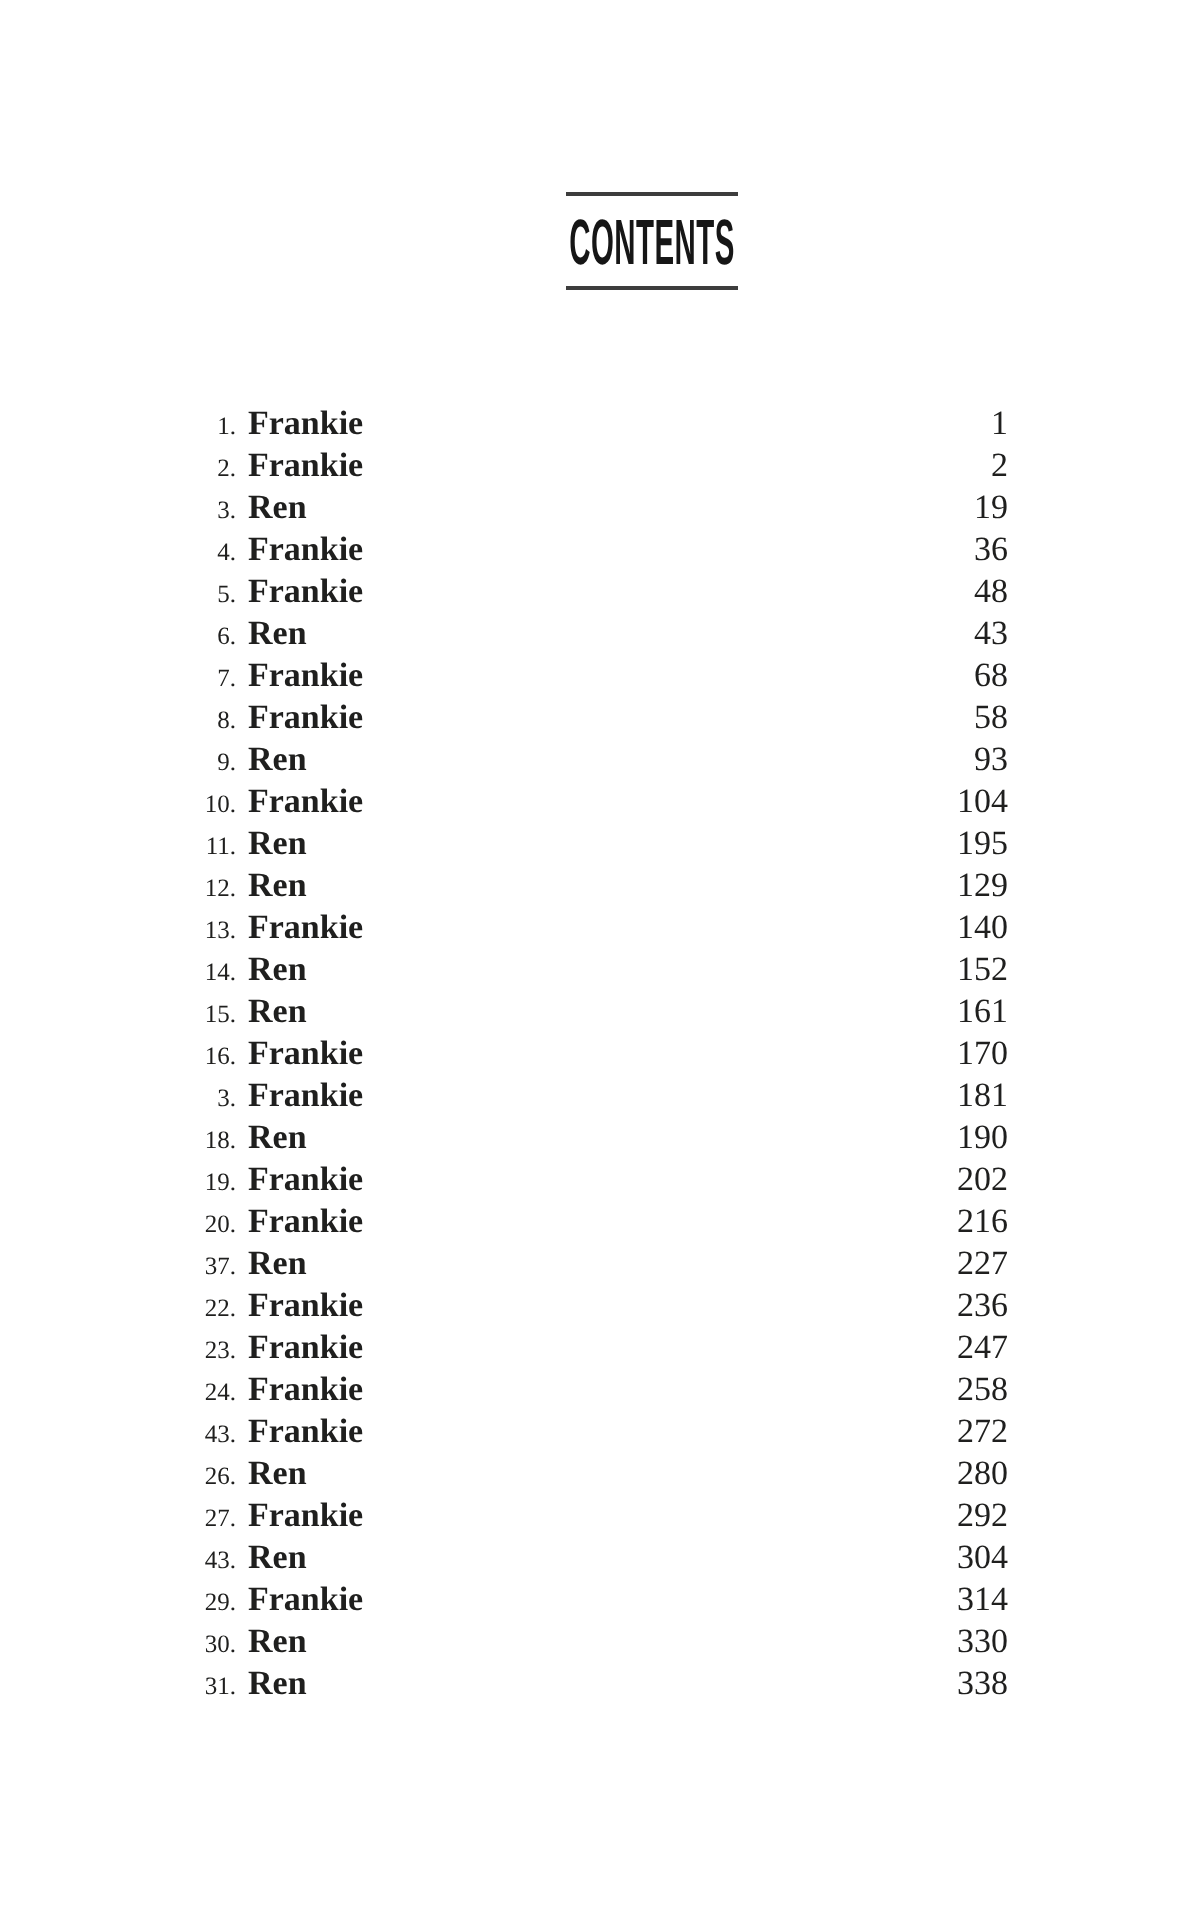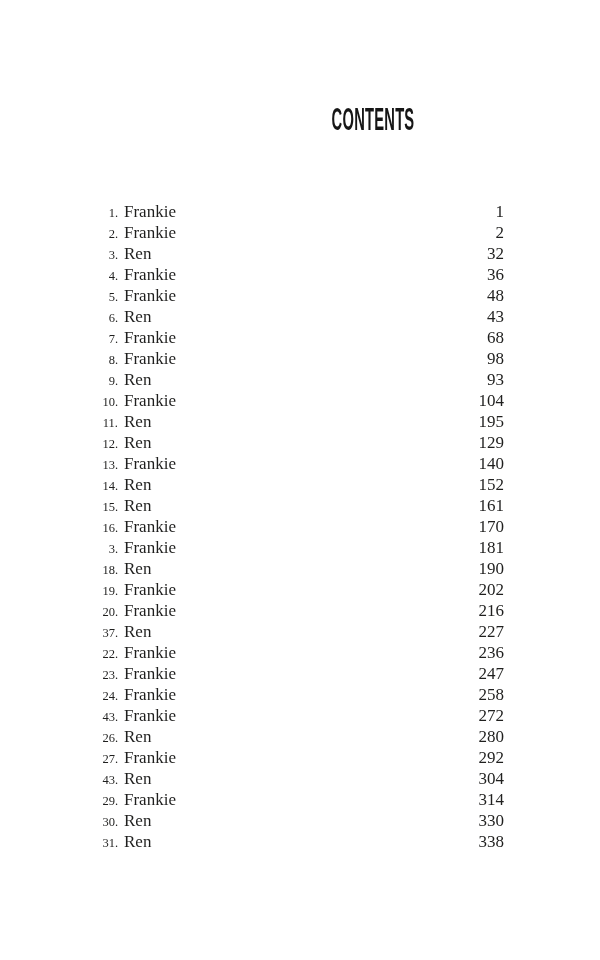--- a/index.html
+++ b/index.html
@@ -16,21 +16,21 @@
     color: #1f1f1e;
   }
 
   
   .title-block {
     position: absolute;
     left: 283px;
     top: 96px;
     width: 86px;
     display: flex;
-    flex-direction: row;
+    flex-direction: column;
     align-items: center;
   }
   .title-rule {
     width: 86px;
     height: 2px;
     background: #3d3d3d;
     border: none;
     margin: 0;
   }
   .title-word {
@@ -62,20 +62,21 @@
   }
   .chap-num {
     width: 22px;
     text-align: right;
     font-size: 12.5px;
     flex: 0 0 22px;
   }
   .chap-title {
     margin-left: 6px;
     font-size: 17px;
+    font-weight: bold;
   }
   .toc-spacer {
     flex: 1 1 auto;
   }
   .page-num {
     font-size: 17px;
     text-align: right;
   }
 </style>
 </head>
@@ -99,21 +100,21 @@
     <span class="chap-num">2.</span>
     <span class="chap-title">Frankie</span>
     <span class="toc-spacer"></span>
     <span class="page-num">2</span>
   </div>
 
   <div class="toc-entry">
     <span class="chap-num">3.</span>
     <span class="chap-title">Ren</span>
     <span class="toc-spacer"></span>
-    <span class="page-num">32</span>
+    <span class="page-num">19</span>
   </div>
 
   <div class="toc-entry">
     <span class="chap-num">4.</span>
     <span class="chap-title">Frankie</span>
     <span class="toc-spacer"></span>
     <span class="page-num">36</span>
   </div>
 
   <div class="toc-entry">
@@ -134,21 +135,21 @@
     <span class="chap-num">7.</span>
     <span class="chap-title">Frankie</span>
     <span class="toc-spacer"></span>
     <span class="page-num">68</span>
   </div>
 
   <div class="toc-entry">
     <span class="chap-num">8.</span>
     <span class="chap-title">Frankie</span>
     <span class="toc-spacer"></span>
-    <span class="page-num">98</span>
+    <span class="page-num">58</span>
   </div>
 
   <div class="toc-entry">
     <span class="chap-num">9.</span>
     <span class="chap-title">Ren</span>
     <span class="toc-spacer"></span>
     <span class="page-num">93</span>
   </div>
 
   <div class="toc-entry">

